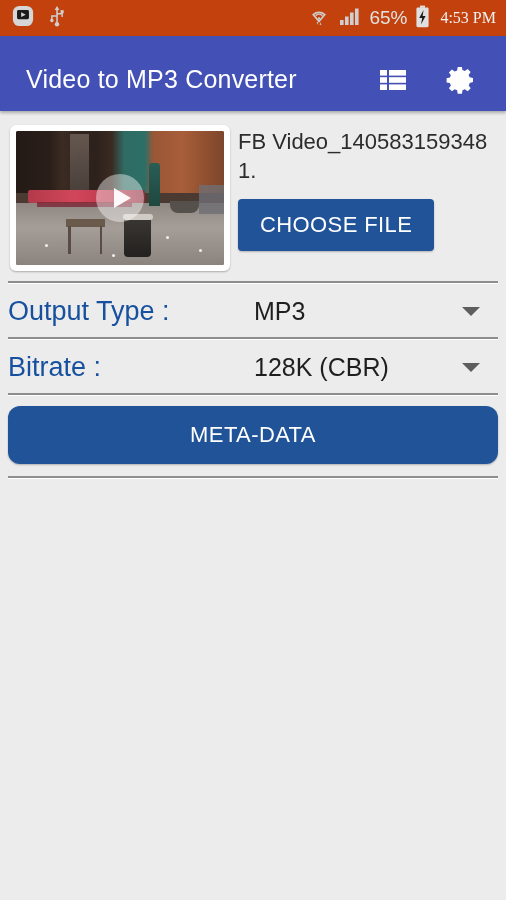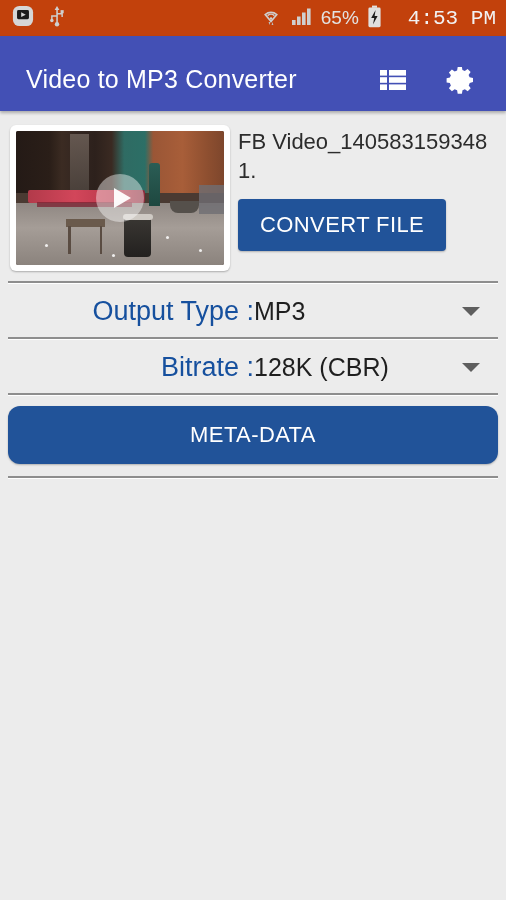--- a/index.html
+++ b/index.html
@@ -36,24 +36,24 @@
     gap: 8px;
   }
   .sb-icon { display: block; }
   .status-pct {
     font-size: 19px;
     color: #e2e2e2;
     letter-spacing: 0px;
     font-family: "Liberation Sans", sans-serif;
   }
   .status-clock {
-    font-size: 21px;
+    font-size: 16px;
     color: #f2f2f2;
-    margin-left: 18px;
-    font-family: Liberation Mono, monospace;
+    margin-left: 2px;
+    font-family: Liberation Serif, serif;
   }
 
   
   .app-bar {
     height: 75px;
     background: #4350b5;
     display: flex;
     align-items: center;
     padding: 12px 18px 0 26px;
     box-shadow: 0 2px 3px rgba(0,0,0,0.28);
@@ -231,21 +231,20 @@
   .spinner-row {
     display: flex;
     align-items: center;
     padding: 12px 8px 10px 8px;
   }
   .spinner-label {
     color: #16509e;
     font-size: 27px;
     flex: 0 0 auto;
     min-width: 246px;
-    text-align: right;
   }
   .spinner {
     flex: 1 1 auto;
     display: flex;
     align-items: center;
     cursor: pointer;
     gap: 30px;
   }
   .spinner-value {
     font-size: 25px;
@@ -386,21 +385,21 @@
           <div class="spark" style="left:72%; top:78%;"></div>
           <div class="spark" style="left:88%; top:88%;"></div>
           <div class="play-overlay">
             <div class="tri"></div>
           </div>
         </div>
       </div>
 
       <div class="file-meta">
         <div class="file-name">FB Video_1405831593481.</div>
-        <button class="choose-file-btn">CONVERT FILE</button>
+        <button class="choose-file-btn">CHOOSE FILE</button>
       </div>
     </div>
 
     <div class="divider"></div>
 
     <div class="spinner-row">
       <div class="spinner-label">Output Type :</div>
       <div class="spinner">
         <span class="spinner-value">MP3</span>
         <span class="caret"></span>

